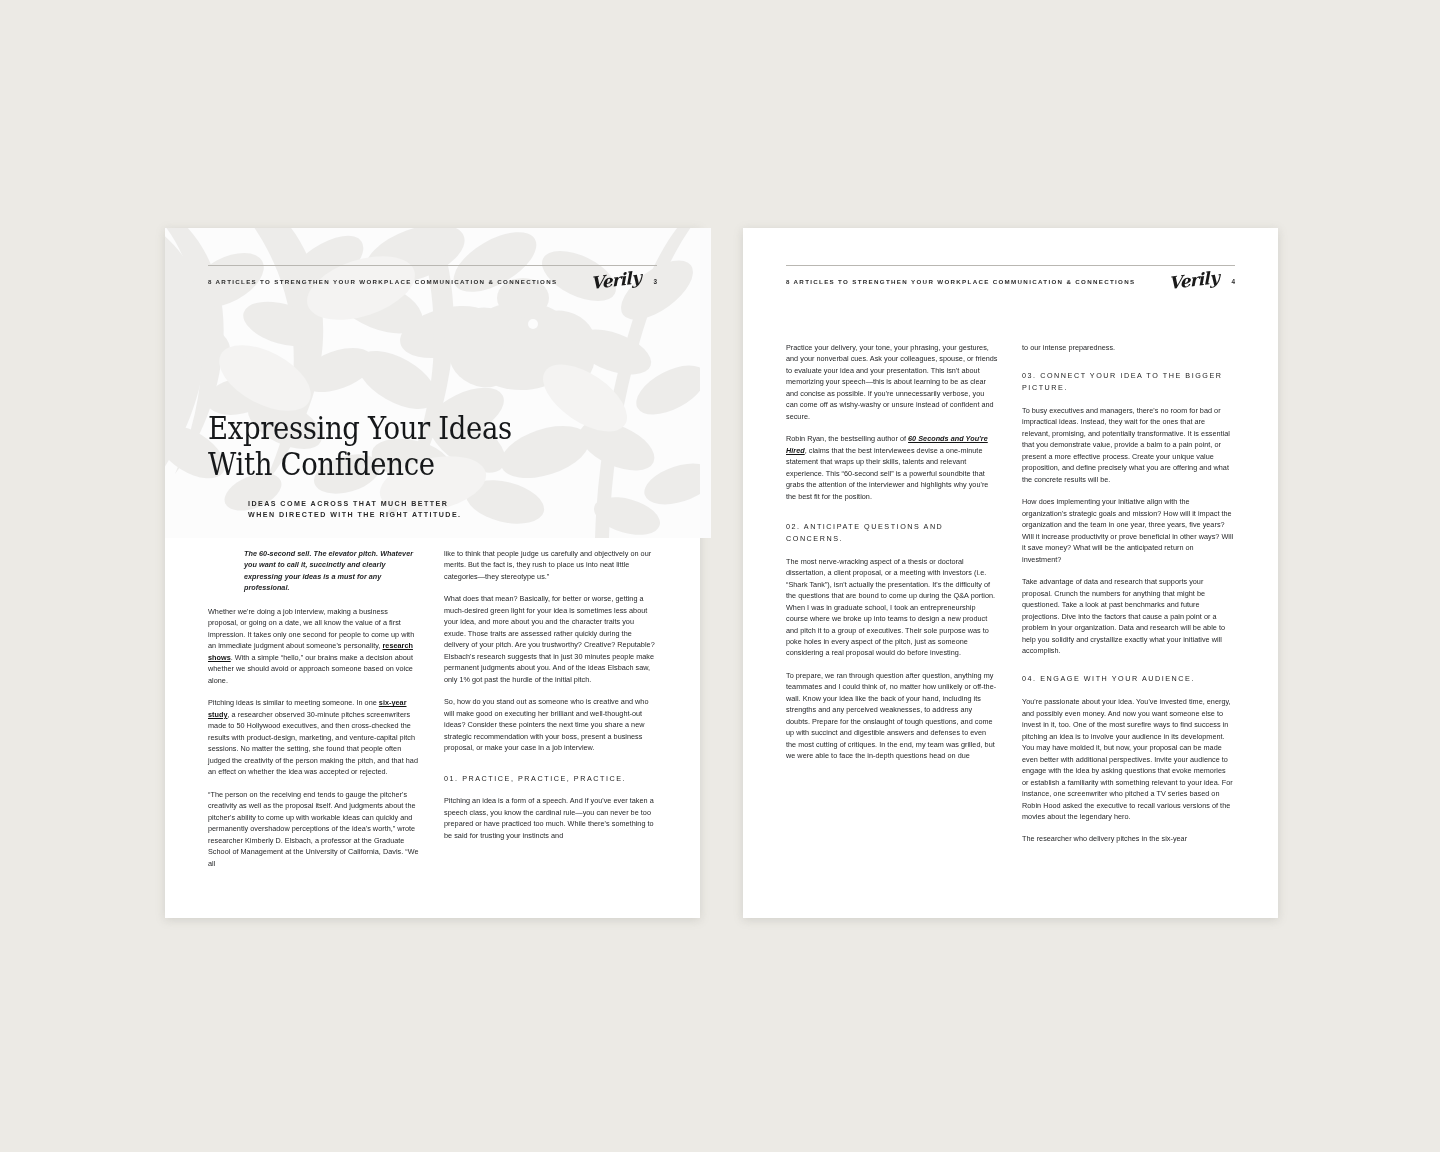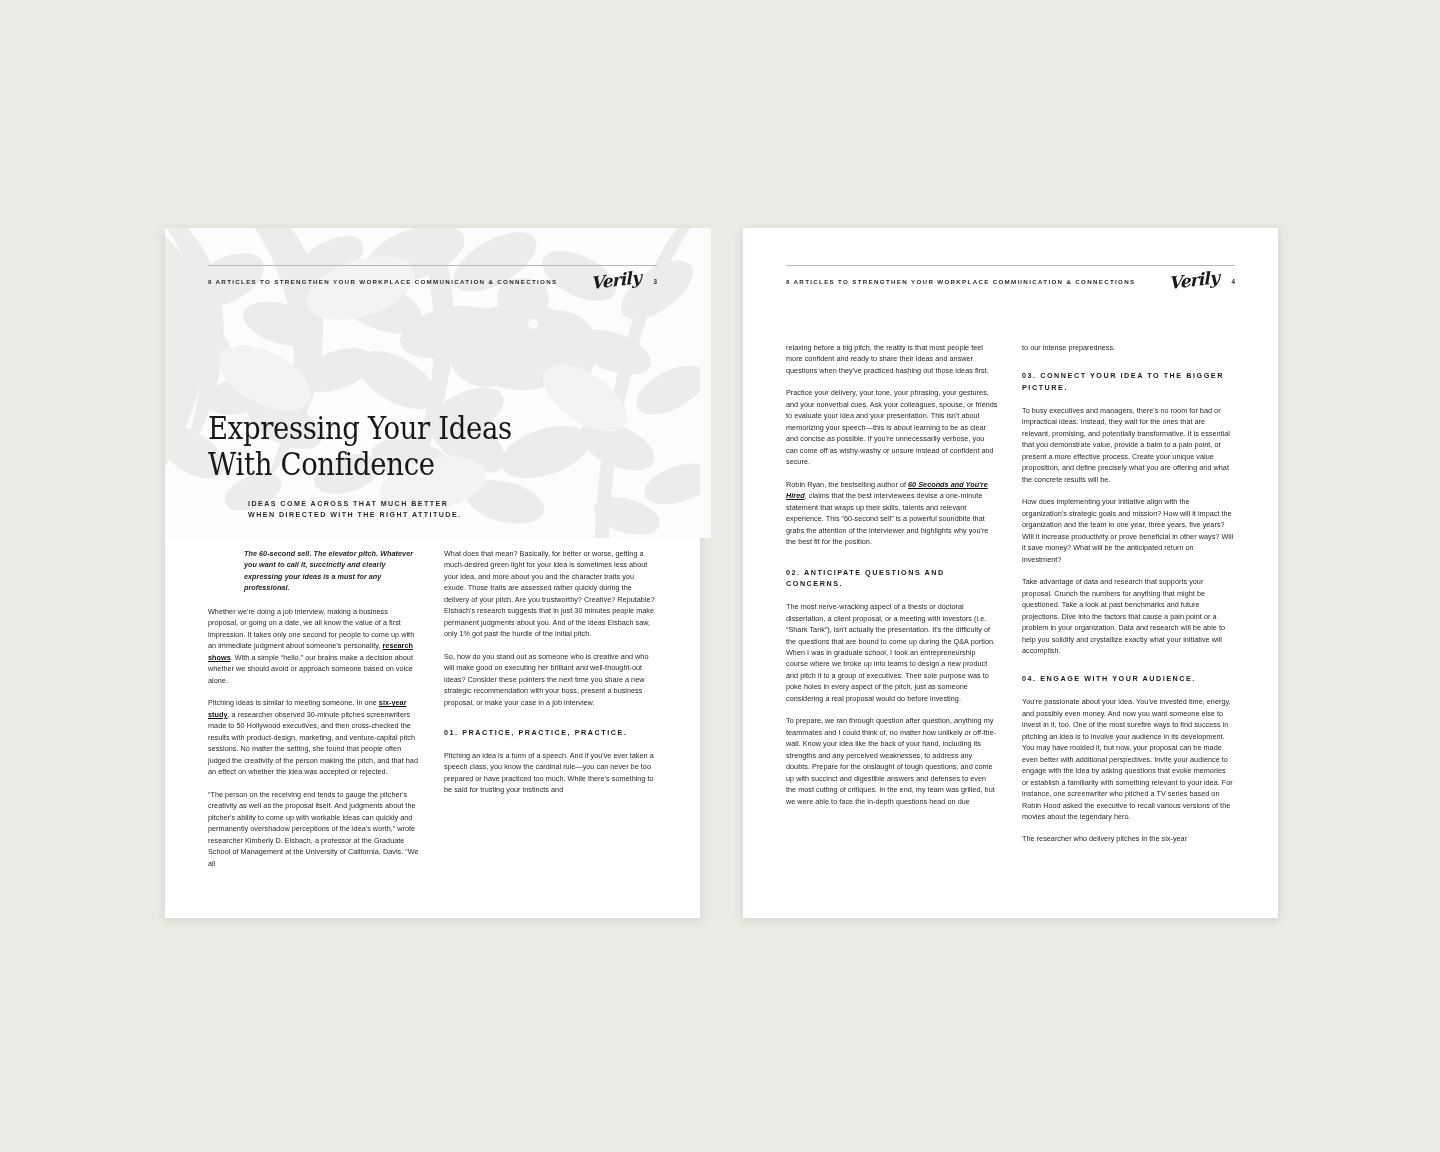--- a/index.html
+++ b/index.html
@@ -140,21 +140,21 @@
   .lnk {
     text-decoration: underline;
     font-weight: 700;
     color: #141414;
   }
   .lnk.ital { font-style: italic; }
 
   h3.sect {
     margin: 19px 0 11px 0;
     font-size: 7.2px;
-    font-weight: 700;
+    font-weight: 400;
     letter-spacing: 1.55px;
     line-height: 1.62;
     color: #1b1b1b;
     text-transform: uppercase;
   }
   h3.sect.tight { margin-top: 17px; }
   .col > *:first-child { margin-top: 0; }
 </style>
 </head>
 <body>
@@ -239,40 +239,40 @@
 
     <div class="cols">
       <div class="col">
         <p class="para lede">The 60-second sell. The elevator pitch. Whatever you want to call it, succinctly and clearly expressing your ideas is a must for any professional.</p>
         <p class="para"><span>Whether we're doing a job interview, making a business proposal, or going on a date, we all know the value of a first impression. It takes only one second for people to come up with an immediate judgment about someone's personality, </span><span class="lnk">research shows</span><span>. With a simple “hello,” our brains make a decision about whether we should avoid or approach someone based on voice alone.</span></p>
         <p class="para"><span>Pitching ideas is similar to meeting someone. In one </span><span class="lnk">six-year study</span><span>, a researcher observed 30-minute pitches screenwriters made to 50 Hollywood executives, and then cross-checked the results with product-design, marketing, and venture-capital pitch sessions. No matter the setting, she found that people often judged the creativity of the person making the pitch, and that had an effect on whether the idea was accepted or rejected.</span></p>
         <p class="para last">“The person on the receiving end tends to gauge the pitcher's creativity as well as the proposal itself. And judgments about the pitcher's ability to come up with workable ideas can quickly and permanently overshadow perceptions of the idea's worth,” wrote researcher Kimberly D. Elsbach, a professor at the Graduate School of Management at the University of California, Davis. “We all</p>
       </div>
 
       <div class="col">
+        <p class="para">like to think that people judge us carefully and objectively on our merits. But the fact is, they rush to place us into neat little categories—they stereotype us.”</p>
         <p class="para">What does that mean? Basically, for better or worse, getting a much-desired green light for your idea is sometimes less about your idea, and more about you and the character traits you exude. Those traits are assessed rather quickly during the delivery of your pitch. Are you trustworthy? Creative? Reputable? Elsbach's research suggests that in just 30 minutes people make permanent judgments about you. And of the ideas Elsbach saw, only 1% got past the hurdle of the initial pitch.</p>
         <p class="para">So, how do you stand out as someone who is creative and who will make good on executing her brilliant and well-thought-out ideas? Consider these pointers the next time you share a new strategic recommendation with your boss, present a business proposal, or make your case in a job interview.</p>
         <h3 class="sect">01. PRACTICE, PRACTICE, PRACTICE.</h3>
         <p class="para last">Pitching an idea is a form of a speech. And if you've ever taken a speech class, you know the cardinal rule—you can never be too prepared or have practiced too much. While there's something to be said for trusting your instincts and</p>
       </div>
     </div>
   </div>
 
   <div class="page page-right">
 
     <div class="runhead">
       <span class="runhead-text">8 ARTICLES TO STRENGTHEN YOUR WORKPLACE COMMUNICATION &amp; CONNECTIONS</span>
       <span class="runhead-spacer"></span>
       <span class="brand-logo">Verily</span>
       <span class="folio">4</span>
     </div>
 
     <div class="cols">
       <div class="col">
-        <p class="para">relaxing before a big pitch, the reality is that most people feel more confident and ready to share their ideas and answer questions when they've practiced hashing out those ideas first.</p>
         <p class="para">Practice your delivery, your tone, your phrasing, your gestures, and your nonverbal cues. Ask your colleagues, spouse, or friends to evaluate your idea and your presentation. This isn't about memorizing your speech—this is about learning to be as clear and concise as possible. If you're unnecessarily verbose, you can come off as wishy-washy or unsure instead of confident and secure.</p>
         <p class="para"><span>Robin Ryan, the bestselling author of </span><span class="lnk ital">60 Seconds and You're Hired</span><span>, claims that the best interviewees devise a one-minute statement that wraps up their skills, talents and relevant experience. This “60-second sell” is a powerful soundbite that grabs the attention of the interviewer and highlights why you're the best fit for the position.</span></p>
         <h3 class="sect">02. ANTICIPATE QUESTIONS AND CONCERNS.</h3>
         <p class="para">The most nerve-wracking aspect of a thesis or doctoral dissertation, a client proposal, or a meeting with investors (i.e. “Shark Tank”), isn't actually the presentation. It's the difficulty of the questions that are bound to come up during the Q&amp;A portion. When I was in graduate school, I took an entrepreneurship course where we broke up into teams to design a new product and pitch it to a group of executives. Their sole purpose was to poke holes in every aspect of the pitch, just as someone considering a real proposal would do before investing.</p>
         <p class="para last">To prepare, we ran through question after question, anything my teammates and I could think of, no matter how unlikely or off-the-wall. Know your idea like the back of your hand, including its strengths and any perceived weaknesses, to address any doubts. Prepare for the onslaught of tough questions, and come up with succinct and digestible answers and defenses to even the most cutting of critiques. In the end, my team was grilled, but we were able to face the in-depth questions head on due</p>
       </div>
 
       <div class="col">
         <p class="para">to our intense preparedness.</p>
         <h3 class="sect tight">03. CONNECT YOUR IDEA TO THE BIGGER PICTURE.</h3>

